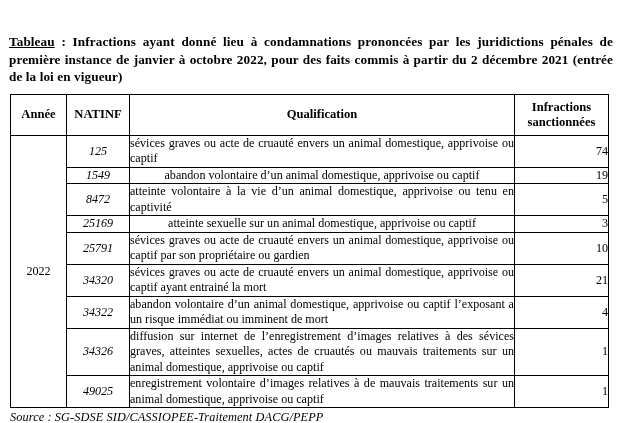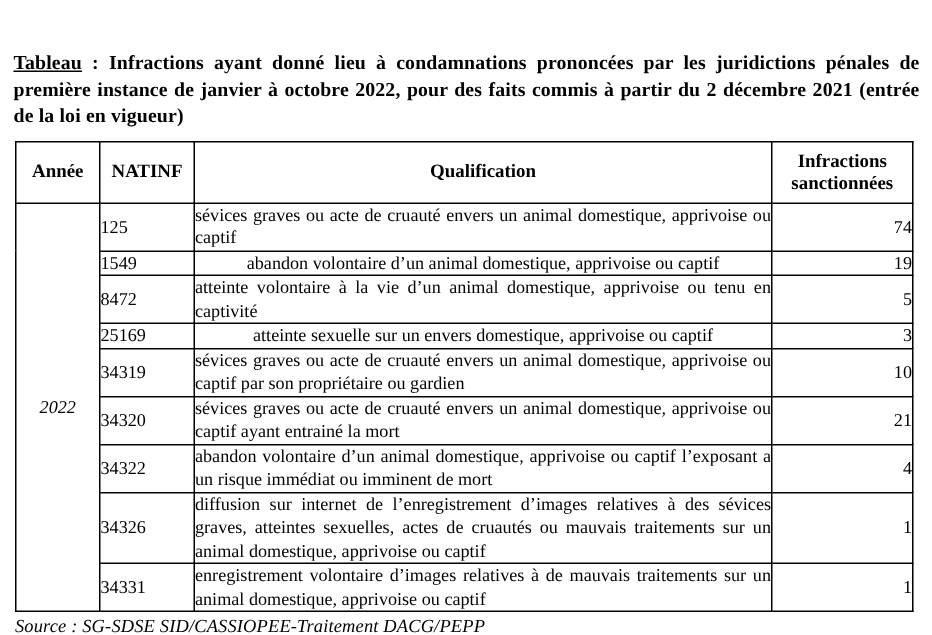--- a/index.html
+++ b/index.html
@@ -65,25 +65,26 @@
     line-height: 15px;
   }
   col.c-annee  { width: 56px; }
   col.c-natinf { width: 63px; }
   col.c-qual   { width: 385px; }
   col.c-infr   { width: 94px; }
 
   td.annee {
     text-align: center;
     vertical-align: middle;
-    font-style: italic;
   }
   td.natinf {
+    text-align: center;
     vertical-align: middle;
     padding: 3px 2px;
+    font-style: italic;
   }
   td.qual {
     text-align: justify;
     text-justify: inter-word;
     padding: 3px 6px 3px 6px;
     vertical-align: middle;
     hyphens: none;
   }
   td.qual.single {
     text-align: center;
@@ -138,45 +139,45 @@
             <td class="qual single">abandon volontaire d’un animal domestique, apprivoise ou captif</td>
             <td class="infr">19</td>
           </tr>
           <tr>
             <td class="natinf">8472</td>
             <td class="qual">atteinte volontaire à la vie d’un animal domestique, apprivoise ou tenu en captivité</td>
             <td class="infr">5</td>
           </tr>
           <tr>
             <td class="natinf">25169</td>
-            <td class="qual single">atteinte sexuelle sur un envers domestique, apprivoise ou captif</td>
+            <td class="qual single">atteinte sexuelle sur un animal domestique, apprivoise ou captif</td>
             <td class="infr">3</td>
           </tr>
           <tr>
-            <td class="natinf">34319</td>
+            <td class="natinf">25791</td>
             <td class="qual">sévices graves ou acte de cruauté envers un animal domestique, apprivoise ou captif par son propriétaire ou gardien</td>
             <td class="infr">10</td>
           </tr>
           <tr>
             <td class="natinf">34320</td>
             <td class="qual">sévices graves ou acte de cruauté envers un animal domestique, apprivoise ou captif ayant entrainé la mort</td>
             <td class="infr">21</td>
           </tr>
           <tr>
             <td class="natinf">34322</td>
             <td class="qual">abandon volontaire d’un animal domestique, apprivoise ou captif l’exposant a un risque immédiat ou imminent de mort</td>
             <td class="infr">4</td>
           </tr>
           <tr>
             <td class="natinf">34326</td>
             <td class="qual">diffusion sur internet de l’enregistrement d’images relatives à des sévices graves, atteintes sexuelles, actes de cruautés ou mauvais traitements sur un animal domestique, apprivoise ou captif</td>
             <td class="infr">1</td>
           </tr>
           <tr>
-            <td class="natinf">34331</td>
+            <td class="natinf">49025</td>
             <td class="qual">enregistrement volontaire d’images relatives à de mauvais traitements sur un animal domestique, apprivoise ou captif</td>
             <td class="infr">1</td>
           </tr>
         </tbody>
     </table>
   </div>
 
   <p class="source">Source : SG-SDSE SID/CASSIOPEE-Traitement DACG/PEPP</p>
 
 </div>

